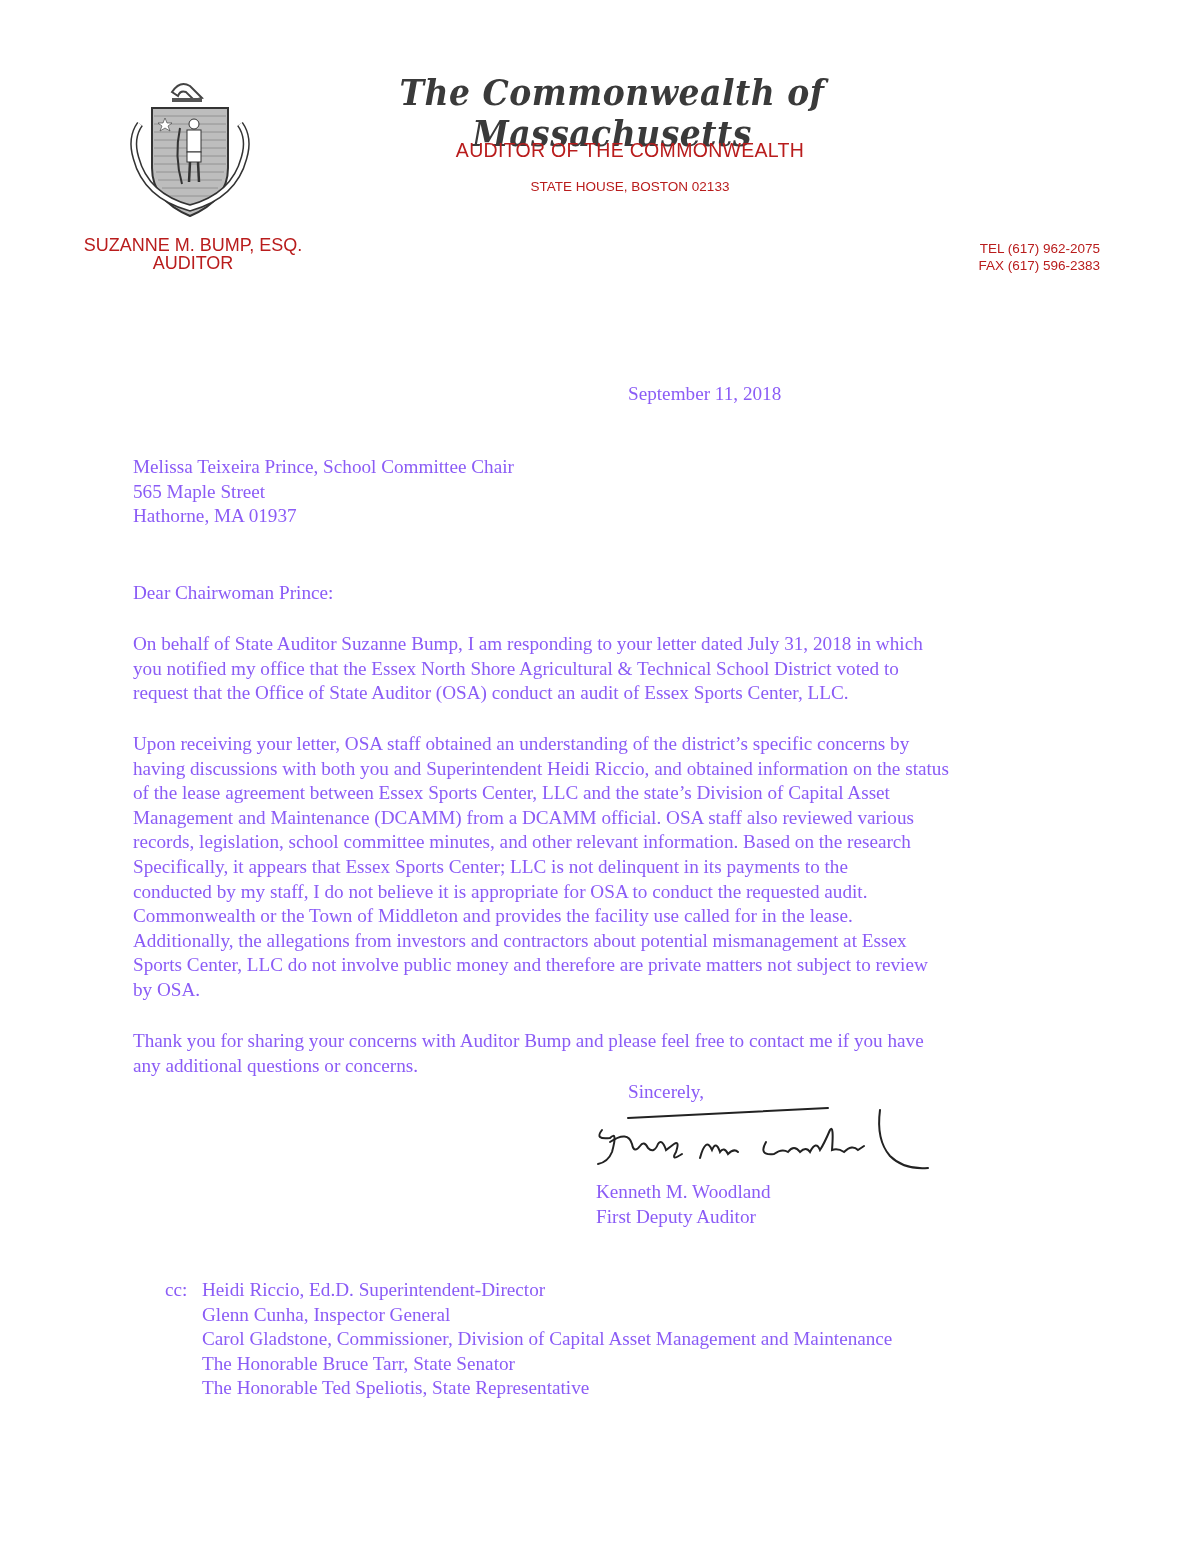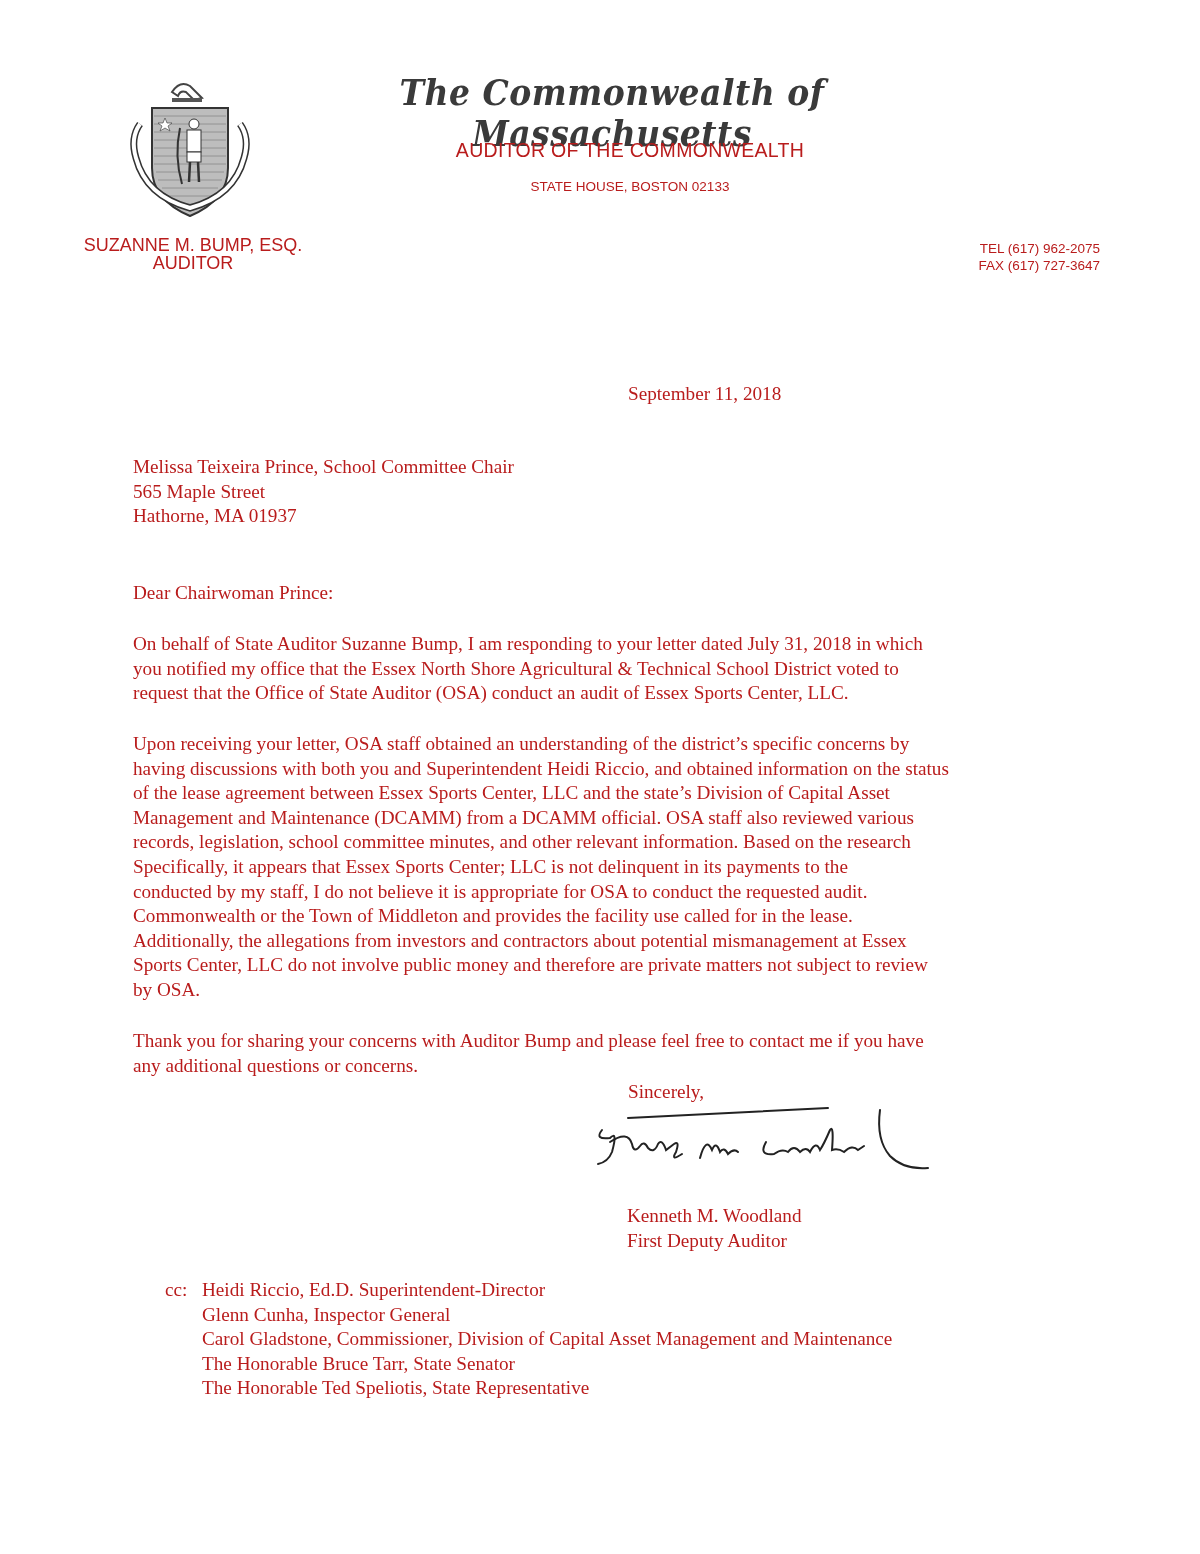--- a/index.html
+++ b/index.html
@@ -1,19 +1,19 @@
 <!DOCTYPE html>
 <html><head>
 <meta charset="utf-8">
 <style>
   html, body { margin: 0; padding: 0; background: #ffffff; }
   body { width: 1200px; height: 1554px; position: relative; overflow: hidden; color: #2a2a2a; }
   .abs { position: absolute; }
   .sans { font-family: "Liberation Sans", "DejaVu Sans", sans-serif; color: #b91c1c; }
-  .serif { font-family: "Liberation Serif", "DejaVu Serif", serif; color: #b91c1c; }
+  .serif { font-family: "Liberation Serif", "DejaVu Serif", serif; color: #8b5cf6; }
 
   #seal { left: 110px; top: 78px; width: 160px; height: 150px; }
   #masthead { left: 292px; top: 74px; width: 640px; text-align: center;
     font-family: "DejaVu Serif", "Liberation Serif", serif; font-size: 33px; letter-spacing: 0.5px;
     color: #3a3a3a; font-weight: bold; font-style: italic; transform: scaleY(1.05); }
   #office { left: 380px; top: 139px; width: 500px; text-align: center; font-size: 19.5px; letter-spacing: 0.3px; }
   #address { left: 380px; top: 179px; width: 500px; text-align: center; font-size: 13.5px; }
   #auditor-name { left: 78px; top: 236px; width: 230px; text-align: center; font-size: 18px; line-height: 18px; }
   #contact { left: 940px; top: 240px; width: 160px; text-align: right; font-size: 13.5px; line-height: 17px; }
 
@@ -21,21 +21,21 @@
   #date { left: 628px; top: 382px; }
   #recipient { left: 133px; top: 455px; }
   #salutation { left: 133px; top: 581px; }
   #para1 { left: 133px; top: 632px; width: 900px; }
   #para2 { left: 133px; top: 732px; width: 920px; }
   #para3 { left: 133px; top: 1029px; width: 900px; }
   .line { display: block; white-space: nowrap; }
 
   #closing { left: 628px; top: 1080px; }
   #signature { left: 588px; top: 1100px; width: 360px; height: 80px; }
-  #signer { left: 627px; top: 1180px; margin-top: 24px; }
+  #signer { left: 596px; top: 1180px; }
   #cc-label { left: 133px; top: 1278px; margin-left: 32px; }
   #cc-list { left: 202px; top: 1278px; }
 </style>
 </head>
 <body>
 
 <div class="abs" id="seal">
   <svg width="160" height="150" viewBox="0 0 160 150">
 
     <path d="M62 14 Q70 2 80 8 L92 20 L84 22 L76 14 Q70 12 68 18 Z" fill="none" stroke="#444" stroke-width="2"></path>
@@ -75,21 +75,21 @@
 <div class="abs sans" id="office">AUDITOR OF THE COMMONWEALTH</div>
 <div class="abs sans" id="address">STATE HOUSE, BOSTON 02133</div>
 
 <div class="abs sans" id="auditor-name">
   <span class="line">SUZANNE M. BUMP, ESQ.</span>
   <span class="line">AUDITOR</span>
 </div>
 
 <div class="abs sans" id="contact">
   <span class="line">TEL (617) 962-2075</span>
-  <span class="line">FAX (617) 727-3647</span>
+  <span class="line">FAX (617) 596-2383</span>
 </div>
 
 <div class="abs serif body-text" id="date">September 11, 2018</div>
 
 <div class="abs serif body-text" id="recipient">
   <span class="line">Melissa Teixeira Prince, School Committee Chair</span>
   <span class="line">565 Maple Street</span>
   <span class="line">Hathorne, MA  01937</span>
 </div>
 

